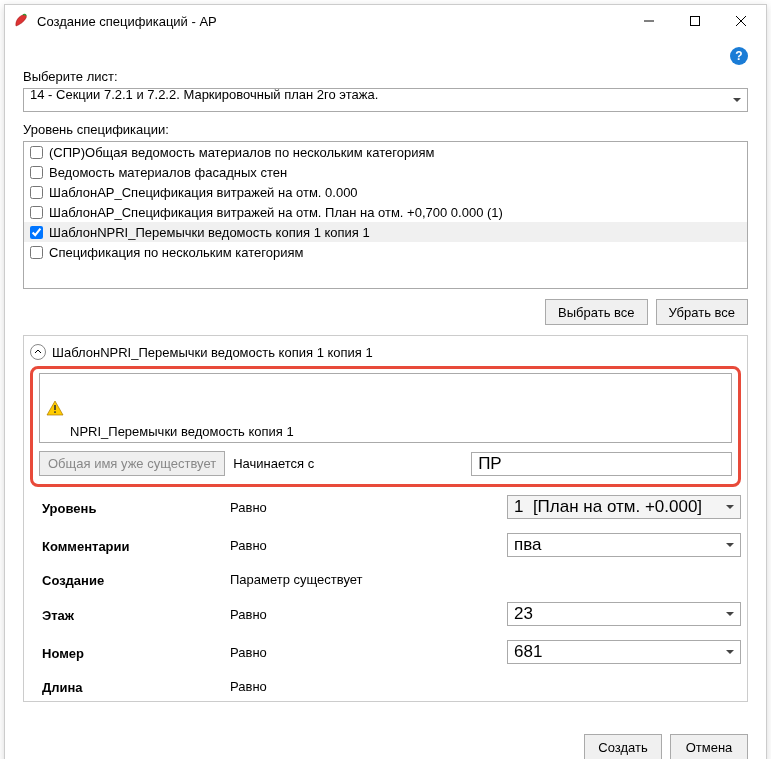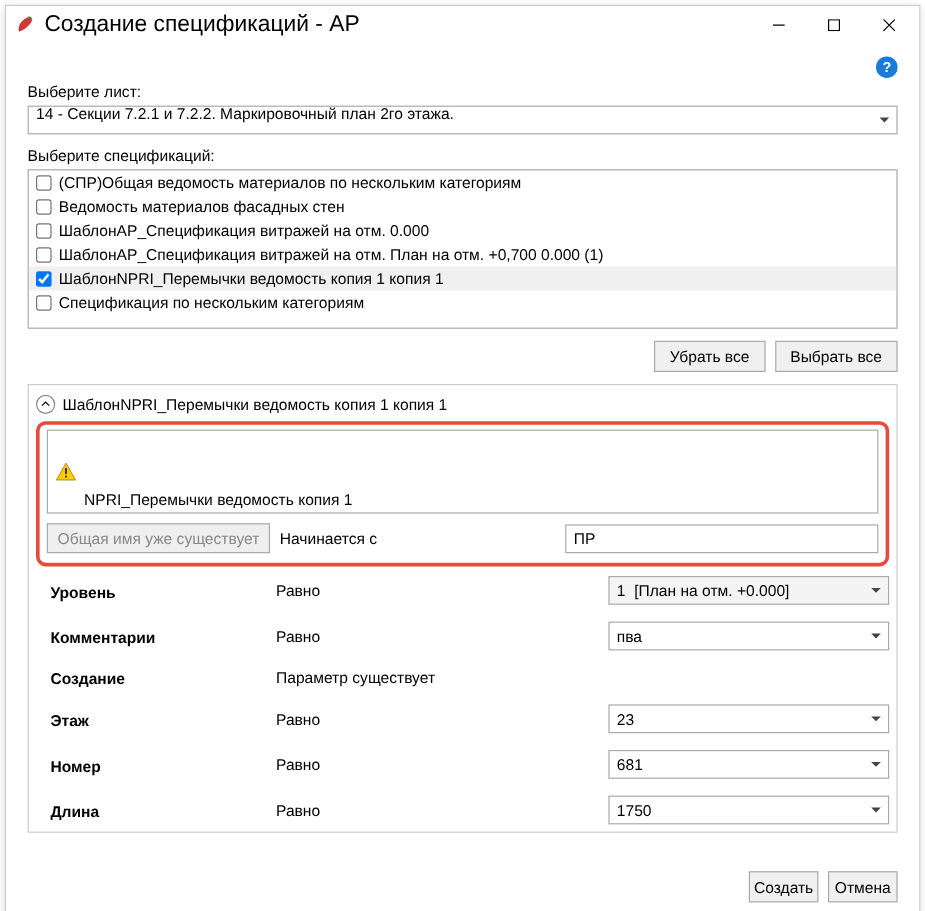--- a/index.html
+++ b/index.html
@@ -1,28 +1,28 @@
 <!DOCTYPE html>
 <html><head>
 <meta charset="utf-8">
 <style>
 * { box-sizing: border-box; margin: 0; padding: 0; font-family: 'Segoe UI', Tahoma, sans-serif; font-size: 13px; }
 body { background: #fff; padding: 4px; }
 .window { width: 763px; border: 1px solid #ccc; background: #fff; box-shadow: 0 2px 8px rgba(0,0,0,0.15); }
 .titlebar { display: flex; align-items: center; height: 32px; padding: 0 2px 0 8px; }
 .titlebar .icon { width: 16px; height: 16px; margin-right: 8px; }
-.titlebar .title { flex: 1; font-size: 19px; }
+.titlebar .title { flex: 1; font-size: 13px; }
 .titlebar .wbtn { width: 46px; height: 30px; display: flex; align-items: center; justify-content: center; cursor: pointer; }
 .content { padding: 10px 18px 18px 18px; }
 .help-row { display: flex; justify-content: flex-end; margin-bottom: 4px; }
 .help-icon { width: 18px; height: 18px; border-radius: 50%; background: #1a7cd6; color: #fff; font-weight: bold; display: flex; align-items: center; justify-content: center; font-size: 12px; cursor: pointer; }
 .label { margin-bottom: 4px; color: #000; }
 .select-sheet { width: 100%; height: 24px; border: 1px solid #aaa; padding: 2px 20px 14px 6px; background: #fff; position: relative; display: flex; align-items: center; cursor: pointer; }
 .select-sheet::after { content: ''; position: absolute; right: 6px; top: 50%; transform: translateY(-50%); border-left: 4px solid transparent; border-right: 4px solid transparent; border-top: 4px solid #444; }
-.spec-list { border: 1px solid #aaa; height: 133px; overflow-y: auto; }
+.spec-list { border: 1px solid #aaa; height: 148px; overflow-y: auto; }
 .spec-item { display: flex; align-items: center; padding: 2px 6px; height: 20px; }
 .spec-item.sel { background: #f0f0f0; }
 .spec-item input[type=checkbox] { margin-right: 6px; width: 13px; height: 13px; }
 .btn-row { display: flex; justify-content: flex-end; gap: 8px; margin-top: 10px; }
 .btn { height: 26px; padding: 0 12px; border: 1px solid #aaa; background: #f0f0f0; cursor: pointer; display: flex; align-items: center; justify-content: center; }
 .group-box { border: 1px solid #ccc; padding: 6px; margin-top: 10px; }
 .group-header { display: flex; align-items: center; background: #fff; padding: 2px 0; margin-bottom: 4px; }
 .collapse-btn { width: 16px; height: 16px; border: 1px solid #888; border-radius: 50%; display: flex; align-items: center; justify-content: center; margin-right: 6px; cursor: pointer; font-size: 9px; }
 .highlight-box { border: 3px solid #e84a3a; border-radius: 8px; padding: 4px 6px 8px 6px; margin-bottom: 6px; }
 .name-row { display: flex; align-items: center; border: 1px solid #aaa; background: #fff; padding: 3px 6px; }
@@ -31,23 +31,23 @@
 .exists-row { display: flex; align-items: center; margin-top: 8px; gap: 8px; }
 .exists-btn { border: 1px solid #aaa; background: #efefef; padding: 4px 8px; color: #888; cursor: default; }
 .param-label-col { width: 200px; padding-left: 12px; font-weight: bold; }
 .cond-col { width: 230px; }
 .val-col { flex: 1; padding-left: 47px; }
 .param-row { display: flex; align-items: center; margin-top: 14px; }
 .param-row .param-label-col { padding-top: 2px; }
 .inp { width: 100%; height: 24px; border: 1px solid #aaa; padding: 2px 20px 2px 6px; background: #fff; position: relative; display: flex; align-items: center; }
 .inp.dd::after { content: ''; position: absolute; right: 6px; top: 50%; transform: translateY(-50%); border-left: 4px solid transparent; border-right: 4px solid transparent; border-top: 4px solid #444; }
 .inp.ro { background: #f4f4f4; }
-.inp input { border: none; outline: none; width: 100%; font-size: 13px; background: transparent; }
+.inp input { border: none; outline: none; width: 100%; font-size: 17px; background: transparent; }
 .footer { display: flex; justify-content: flex-end; gap: 8px; padding: 14px 18px 18px 0; }
-.footer .btn { width: 58px; }
+.footer .btn { width: 78px; }
 .gap { height: 10px; }
 .starts-label { flex: 0 0 230px; }
 .starts-val { flex: 1; }
 .starts-val .inp { height: 24px; }
 .param-row.first { margin-top: 8px; }
 </style>
 </head>
 <body>
 
 <div class="window">
@@ -80,21 +80,21 @@
       <div class="help-icon">?</div>
     </div>
 
     <div class="label">Выберите лист:</div>
     <div class="select-sheet">
       <span>14 - Секции 7.2.1 и 7.2.2. Маркировочный план 2го этажа.</span>
     </div>
 
     <div class="gap"></div>
 
-    <div class="label">Выберите спецификаций:</div>
+    <div class="label">Уровень спецификации:</div>
     <div class="spec-list" id="specs-list">
         <div class="spec-item">
           <input type="checkbox" style="">
           <span>(СПР)Общая ведомость материалов по нескольким категориям</span>
         </div>
         <div class="spec-item">
           <input type="checkbox" style="">
           <span>Ведомость материалов фасадных стен</span>
         </div>
         <div class="spec-item">
@@ -109,22 +109,22 @@
           <input type="checkbox" checked="" style="">
           <span>ШаблонNPRI_Перемычки ведомость копия 1 копия 1</span>
         </div>
         <div class="spec-item">
           <input type="checkbox" style="">
           <span>Спецификация по нескольким категориям</span>
         </div>
       </div>
 
     <div class="btn-row">
+      <div class="btn">Выбрать все</div>
       <div class="btn">Убрать все</div>
-      <div class="btn">Выбрать все</div>
     </div>
 
     <div class="group-box">
       <div class="group-header">
         <div class="collapse-btn">
           <svg width="8" height="8" viewBox="0 0 8 8">
               <path d="M1 5 L4 2 L7 5" fill="none" stroke="#000" stroke-width="1"></path>
             </svg>
         </div>
         <span>ШаблонNPRI_Перемычки ведомость копия 1 копия 1</span>
@@ -188,25 +188,20 @@
             <div class="cond-col">Равно</div>
             <div class="val-col">
               <div class="inp dd">
                 <input value="681" style="">
               </div>
             </div>
           </div>
           <div class="param-row">
             <div class="param-label-col">Длина</div>
             <div class="cond-col">Равно</div>
-            <div class="val-col">
-              <div class="inp dd">
-                <input value="1750" style="">
-              </div>
-            </div>
           </div>
         </div>
     </div>
   </div>
 
   <div class="footer">
     <div class="btn">Создать</div>
     <div class="btn">Отмена</div>
   </div>
 </div>

